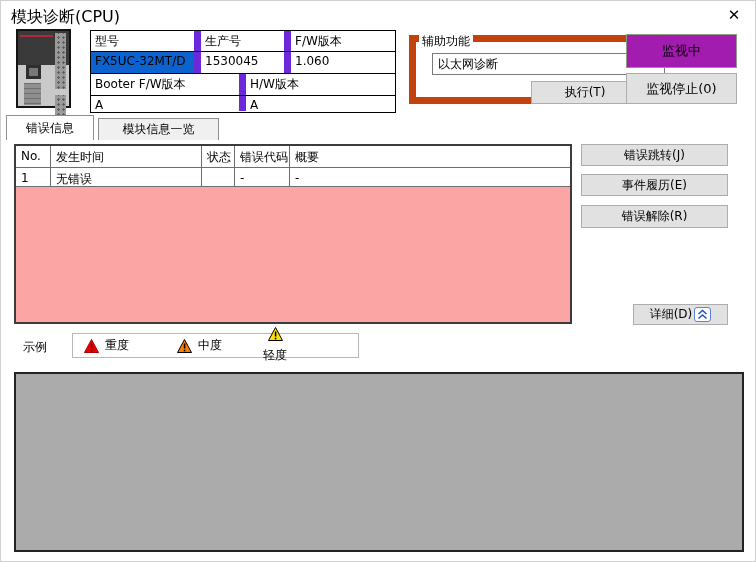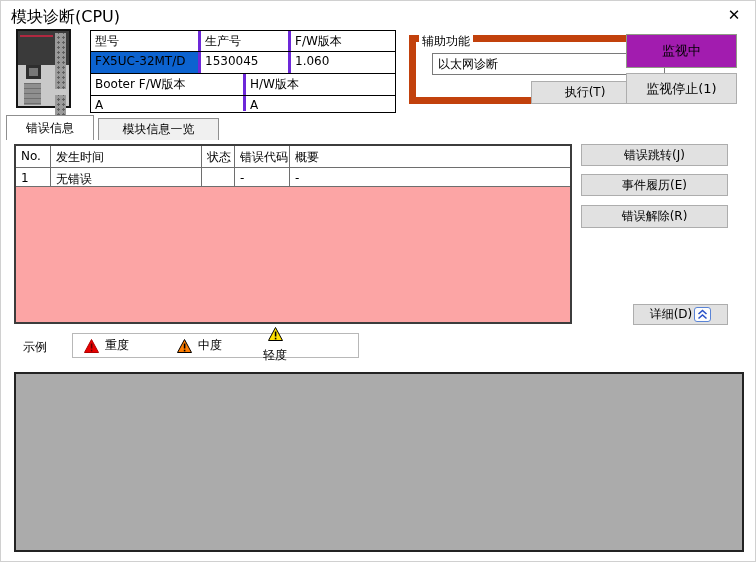--- a/index.html
+++ b/index.html
@@ -28,21 +28,21 @@
   .mi-port { position:absolute; left:8px; top:34px; width:15px; height:14px; background:#2e2e2e; }
   .mi-port-in { position:absolute; left:3px; top:3px; width:9px; height:8px; background:#777; }
   .mi-conn { position:absolute; left:6px; top:52px; width:17px; height:22px; background:#8f8f8f;
     background-image:repeating-linear-gradient(to bottom, #6f6f6f 0 1px, transparent 1px 5px); }
 
   
   .info-table { position:absolute; left:89px; top:29px; width:306px; height:83px;
     border:1px solid #000; background:#fff; }
   .it-row { display:flex; border-bottom:1px solid #000; }
   .it-row:last-child { border-bottom:none; }
-  .it-cell { border-right:3px solid #6d28d9; padding:2px 4px 0 4px; overflow:hidden; white-space:nowrap; }
+  .it-cell { border-right:7px solid #6d28d9; padding:2px 4px 0 4px; overflow:hidden; white-space:nowrap; }
   .it-cell:last-child { border-right:none; }
   .r1 { height:21px; } .r2 { height:22px; } .r3 { height:22px; } .r4 { height:15px; }
   .c-model { width:110px; } .c-serial { width:90px; } .c-fw { flex:1; }
   .c-booter { width:155px; } .c-hw { flex:1; }
   .cell-selected { background:#0c63d0; color:#000000; }
 
   
   .group-box { position:absolute; left:408px; top:34px; width:245px; height:69px;
     border:7px solid #c2410c; }
   .group-label { position:absolute; left:3px; top:-9px; background:#fff; padding:0 3px; }
@@ -141,21 +141,21 @@
     <div class="combo">
       <span>以太网诊断</span>
       <svg class="combo-arrow" width="10" height="6" viewBox="0 0 10 6">
         <polyline points="1,1 5,5 9,1" fill="none" stroke="#444" stroke-width="1.3"></polyline>
       </svg>
     </div>
     <div class="btn btn-execute">执行(T)</div>
   </div>
 
   <div class="btn-monitoring">监视中</div>
-  <div class="btn btn-monitor-stop">监视停止(1)</div>
+  <div class="btn btn-monitor-stop">监视停止(0)</div>
 
   <div class="tab tab-active">错误信息</div>
   <div class="tab tab-inactive">模块信息一览</div>
 
   <div class="error-panel">
     <div class="et-header">
       <div class="et-cell w-no">No.</div>
       <div class="et-cell w-time">发生时间</div>
       <div class="et-cell w-status">状态</div>
       <div class="et-cell w-code">错误代码</div>

